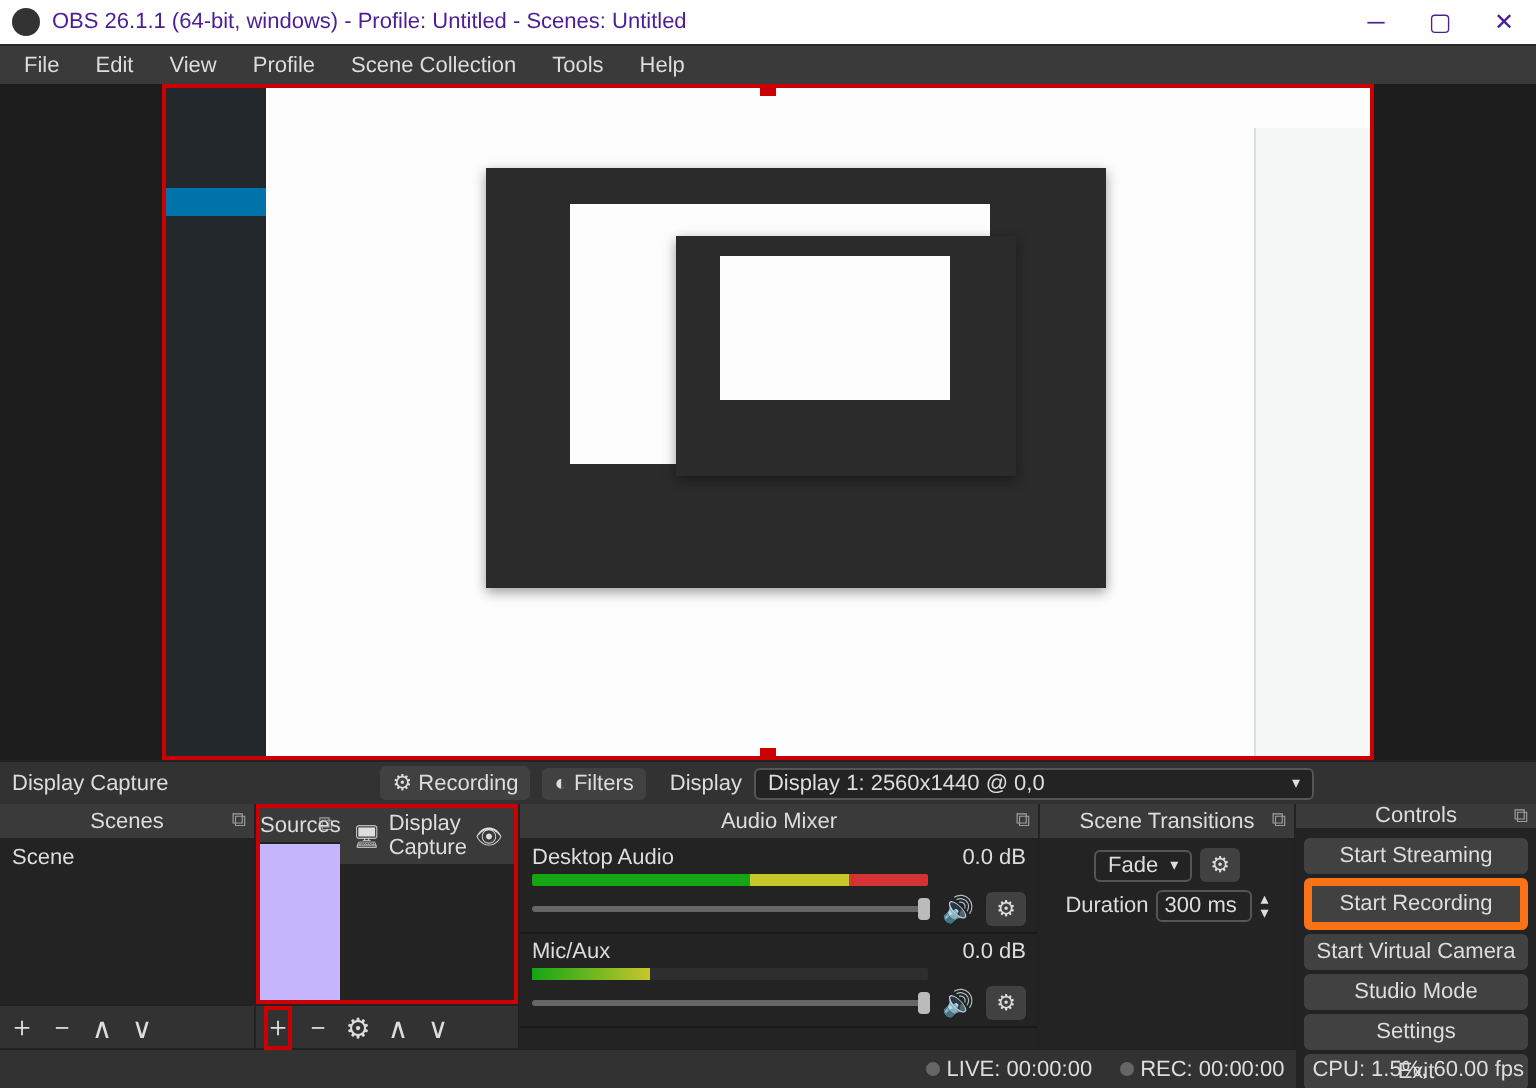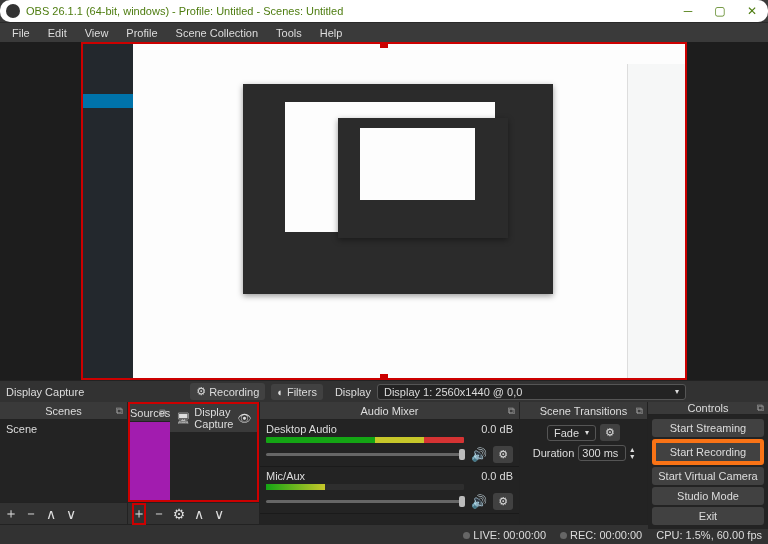--- a/index.html
+++ b/index.html
@@ -1,37 +1,37 @@
 <!DOCTYPE html>
 <html><head>
 <meta charset="utf-8">
 <style>
 * { margin: 0; padding: 0; box-sizing: border-box; font-family: "Segoe UI", Arial, sans-serif; font-size: 11px; user-select: none; }
 body { width: 768px; height: 544px; background: #3a3a3a; color: #ddd; overflow: hidden; }
-.titlebar { height: 22px; background: #fff; color: #4d7c0f; display: flex; align-items: center; padding-left: 6px; font-size: 12px; border-radius: 10px; }
+.titlebar { height: 22px; background: #fff; color: #4c1d95; display: flex; align-items: center; padding-left: 6px; font-size: 12px; }
 .titlebar .spacer { flex: 1; }
 .titlebar .win-btn { width: 32px; height: 22px; display: flex; align-items: center; justify-content: center; font-size: 12px; }
 .menubar { height: 20px; background: #3a3a3a; display: flex; align-items: center; gap: 2px; padding-left: 4px; border-top: 1px solid #2a2a2a; }
 .menubar .menu-item { padding: 2px 8px; }
 .preview-area { position: relative; height: 338px; background: #1d1d1d; display: flex; align-items: center; justify-content: center; }
 .preview-canvas { width: 606px; height: 338px; background: #fdfdfd; border: 2px solid #c00; position: relative; overflow: hidden; }
 .preview-canvas::before, .preview-canvas::after { content: ""; position: absolute; background: #c00; width: 8px; height: 8px; }
 .preview-canvas::before { top: -4px; left: 50%; transform: translateX(-50%); }
 .preview-canvas::after { bottom: -4px; left: 50%; transform: translateX(-50%); }
 .nested { position: absolute; background: #2b2b2b; box-shadow: 0 2px 6px rgba(0,0,0,.4); }
 .nested-inner { position: absolute; background: #fdfdfd; }
 .wp-sidebar { position: absolute; left: 0; top: 0; bottom: 0; width: 50px; background: #23282d; }
 .wp-sidebar-active { position: absolute; left: 0; top: 50px; width: 50px; height: 14px; background: #0073aa; }
 .wp-right { position: absolute; right: 0; top: 20px; bottom: 0; width: 58px; background: #f6f7f7; border-left: 1px solid #ddd; }
 .toolbar-row { height: 22px; background: #323232; border-top: 1px solid #222; display: flex; align-items: center; padding: 0 4px; gap: 6px; }
 .tool-label { padding: 0 4px 0 2px; }
 .btn-small { background: #414141; padding: 2px 6px; border-radius: 3px; display: flex; align-items: center; gap: 3px; }
 .combo { background: #232323; border: 1px solid #555; border-radius: 3px; padding: 1px 6px; display: flex; align-items: center; gap: 6px; flex: 0 0 auto; }
 .combo .dd { margin-left: auto; font-size: 8px; }
-.panels { display: flex; height: 122px; background: #a21caf; }
+.panels { display: flex; height: 122px; background: #c4b5fd; }
 .panel { display: flex; flex-direction: column; border-right: 1px solid #222; }
 .panel-header { height: 18px; display: flex; align-items: center; justify-content: center; gap: 4px; background: #3a3a3a; font-size: 11px; border-bottom: 1px solid #222; }
 .panel-header .pop { font-size: 10px; opacity: .6; position: absolute; right: 4px; }
 .panel-header-wrap { position: relative; }
 .panel-body { flex: 1; background: #232323; overflow: hidden; }
 .panel-toolbar { height: 22px; background: #323232; display: flex; align-items: center; padding: 0 4px; gap: 6px; border-top: 1px solid #222; }
 .panel-toolbar .tb { display: flex; align-items: center; justify-content: center; font-size: 14px; width: 14px; }
 .scenes .list-item { padding: 3px 6px; background: #232323; }
 .sources .list-item { padding: 2px 6px; background: #3a3a3a; display: flex; align-items: center; gap: 4px; }
 .sources .list-item .eye { margin-left: auto; }
@@ -99,21 +99,21 @@
   <div style="flex:0 0 90px"></div>
   <div class="btn-small">
     <span>⚙</span>
     <span>Recording</span>
   </div>
   <div class="btn-small">
     <span>◐</span>
     <span>Filters</span>
   </div>
   <span style="margin-left:6px">Display</span>
-  <div class="combo" style="width:309px">
+  <div class="combo" style="width:280px">
     <span>Display 1: 2560x1440 @ 0,0</span>
     <span class="dd">▾</span>
   </div>
 </div>
 
 <div class="panels">
 
   <div class="panel scenes" style="width:128px">
     <div class="panel-header panel-header-wrap">
       <span>Scenes</span>
@@ -216,20 +216,21 @@
   <div class="panel controls" style="flex:1;border-right:none">
     <div class="panel-header panel-header-wrap">
       <span>Controls</span>
       <span class="pop">⧉</span>
     </div>
     <div class="controls-body">
       <div class="control-btn">Start Streaming</div>
       <div class="control-btn hl">Start Recording</div>
       <div class="control-btn">Start Virtual Camera</div>
       <div class="control-btn">Studio Mode</div>
+      <div class="control-btn">Settings</div>
       <div class="control-btn">Exit</div>
     </div>
   </div>
 
 </div>
 
 <div class="statusbar">
   <div class="spacer"></div>
   <span><span class="dot-live"></span><span>LIVE: 00:00:00</span></span>
   <span><span class="dot-rec"></span><span>REC: 00:00:00</span></span>

